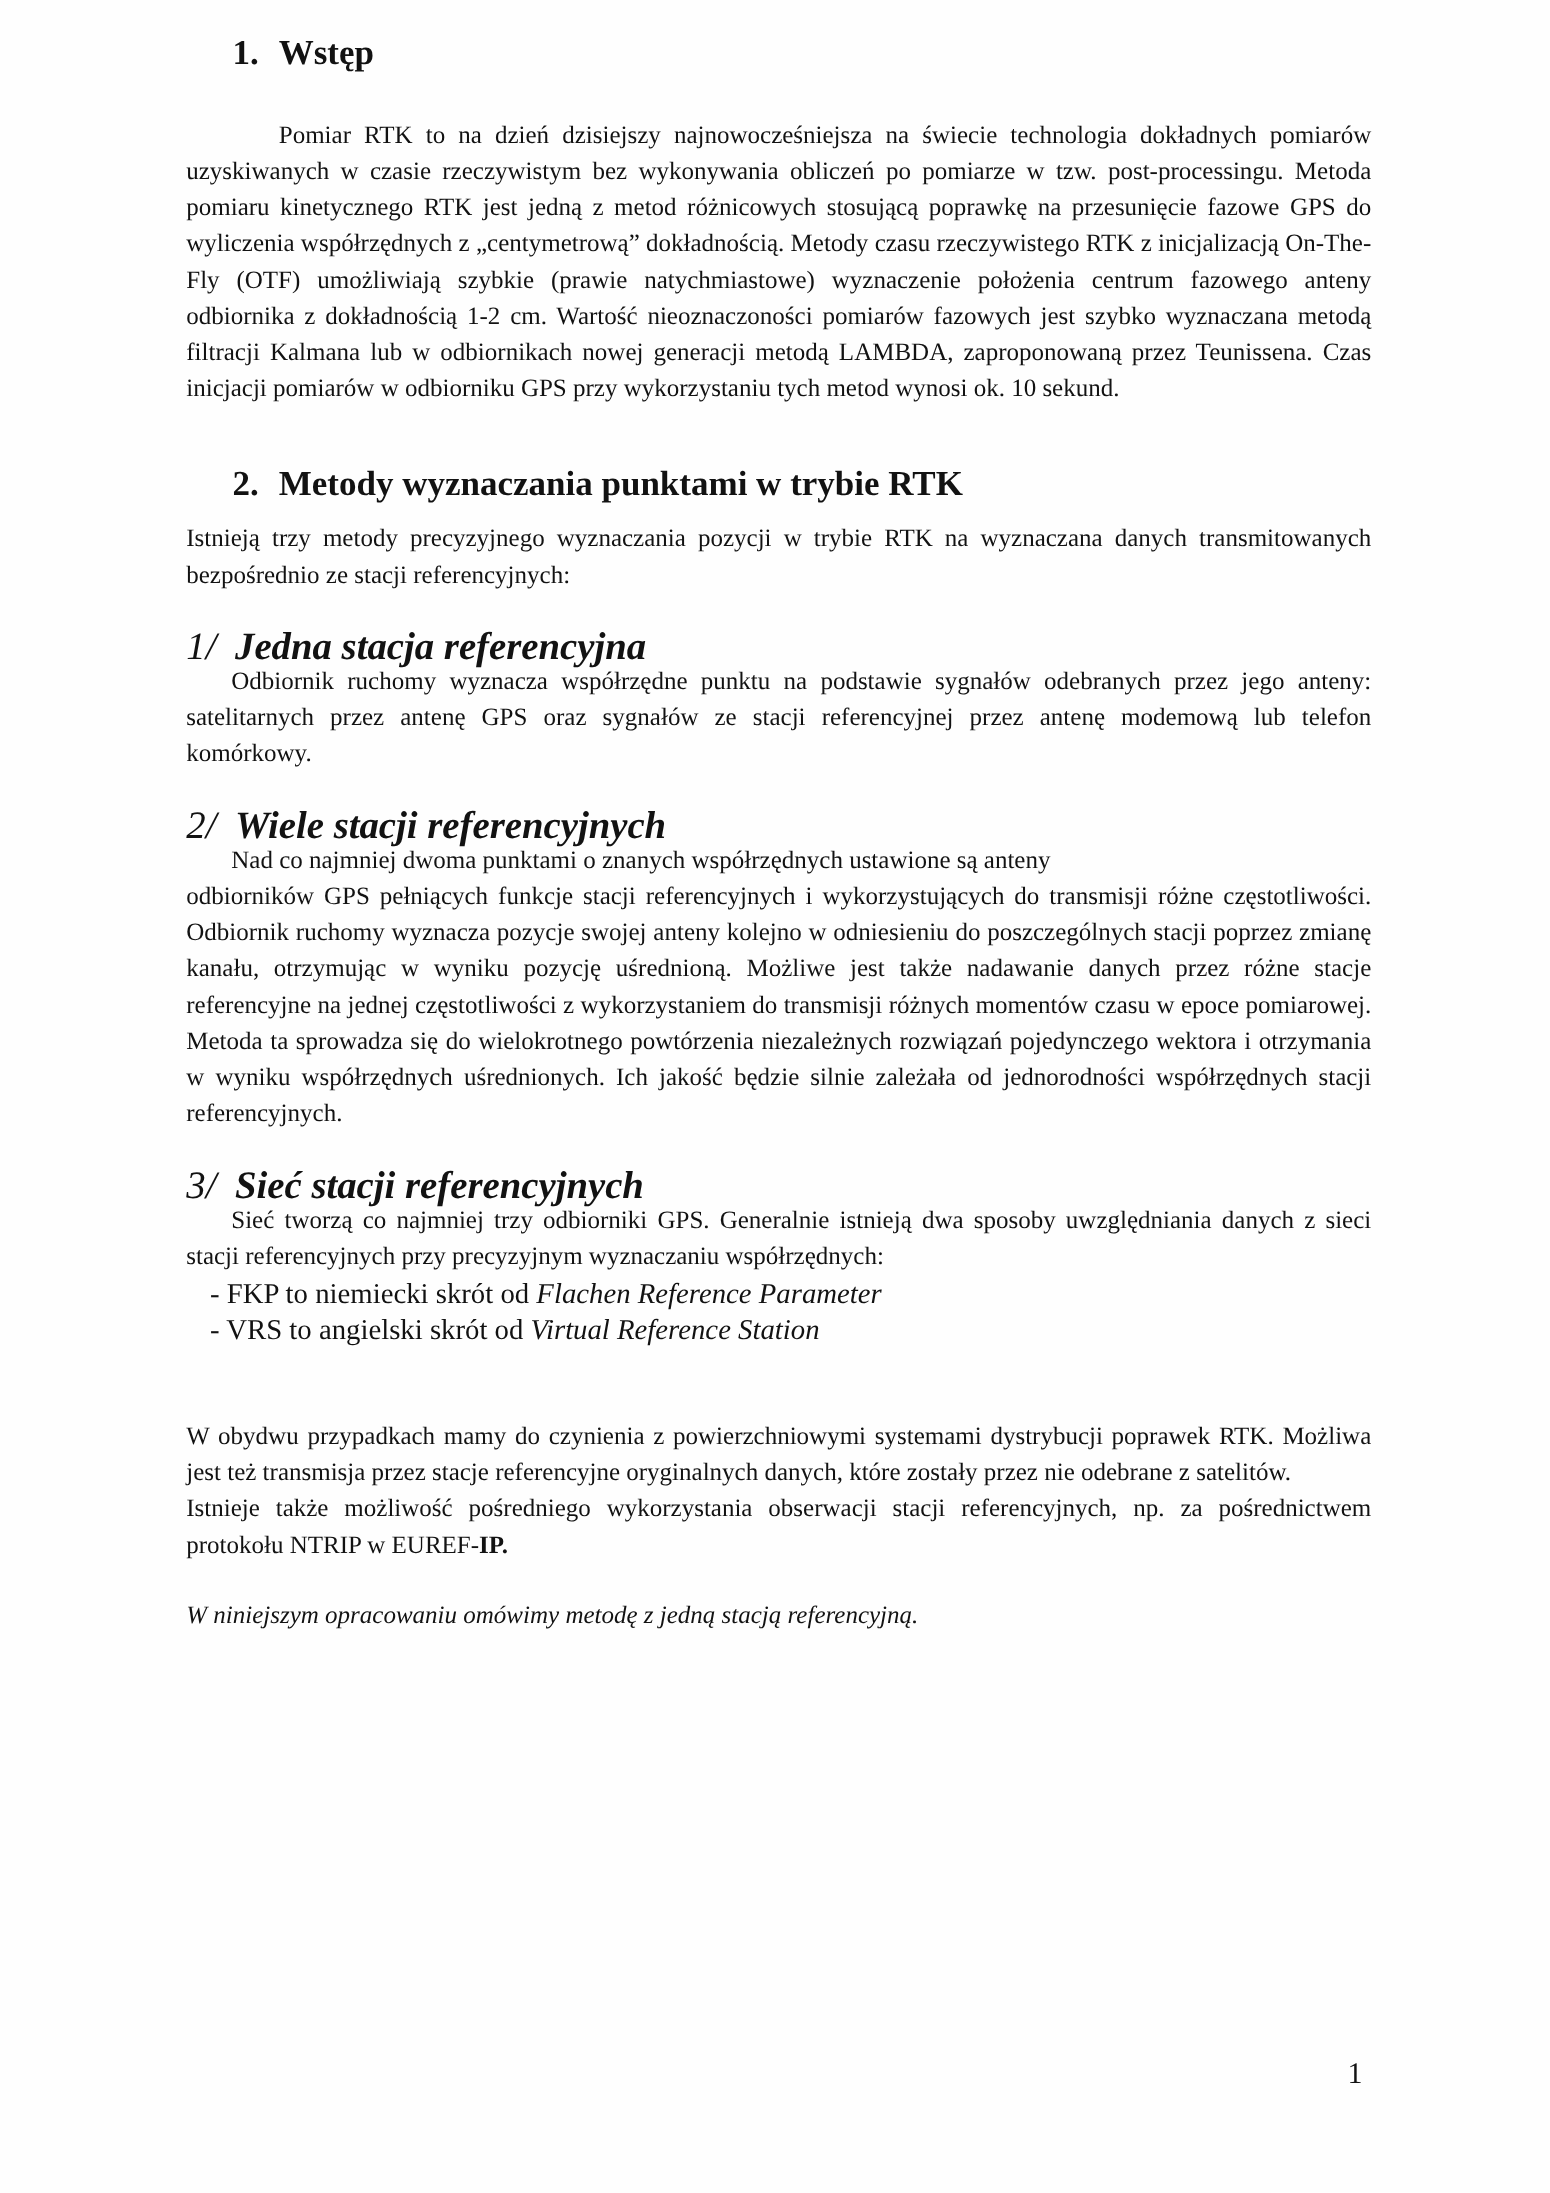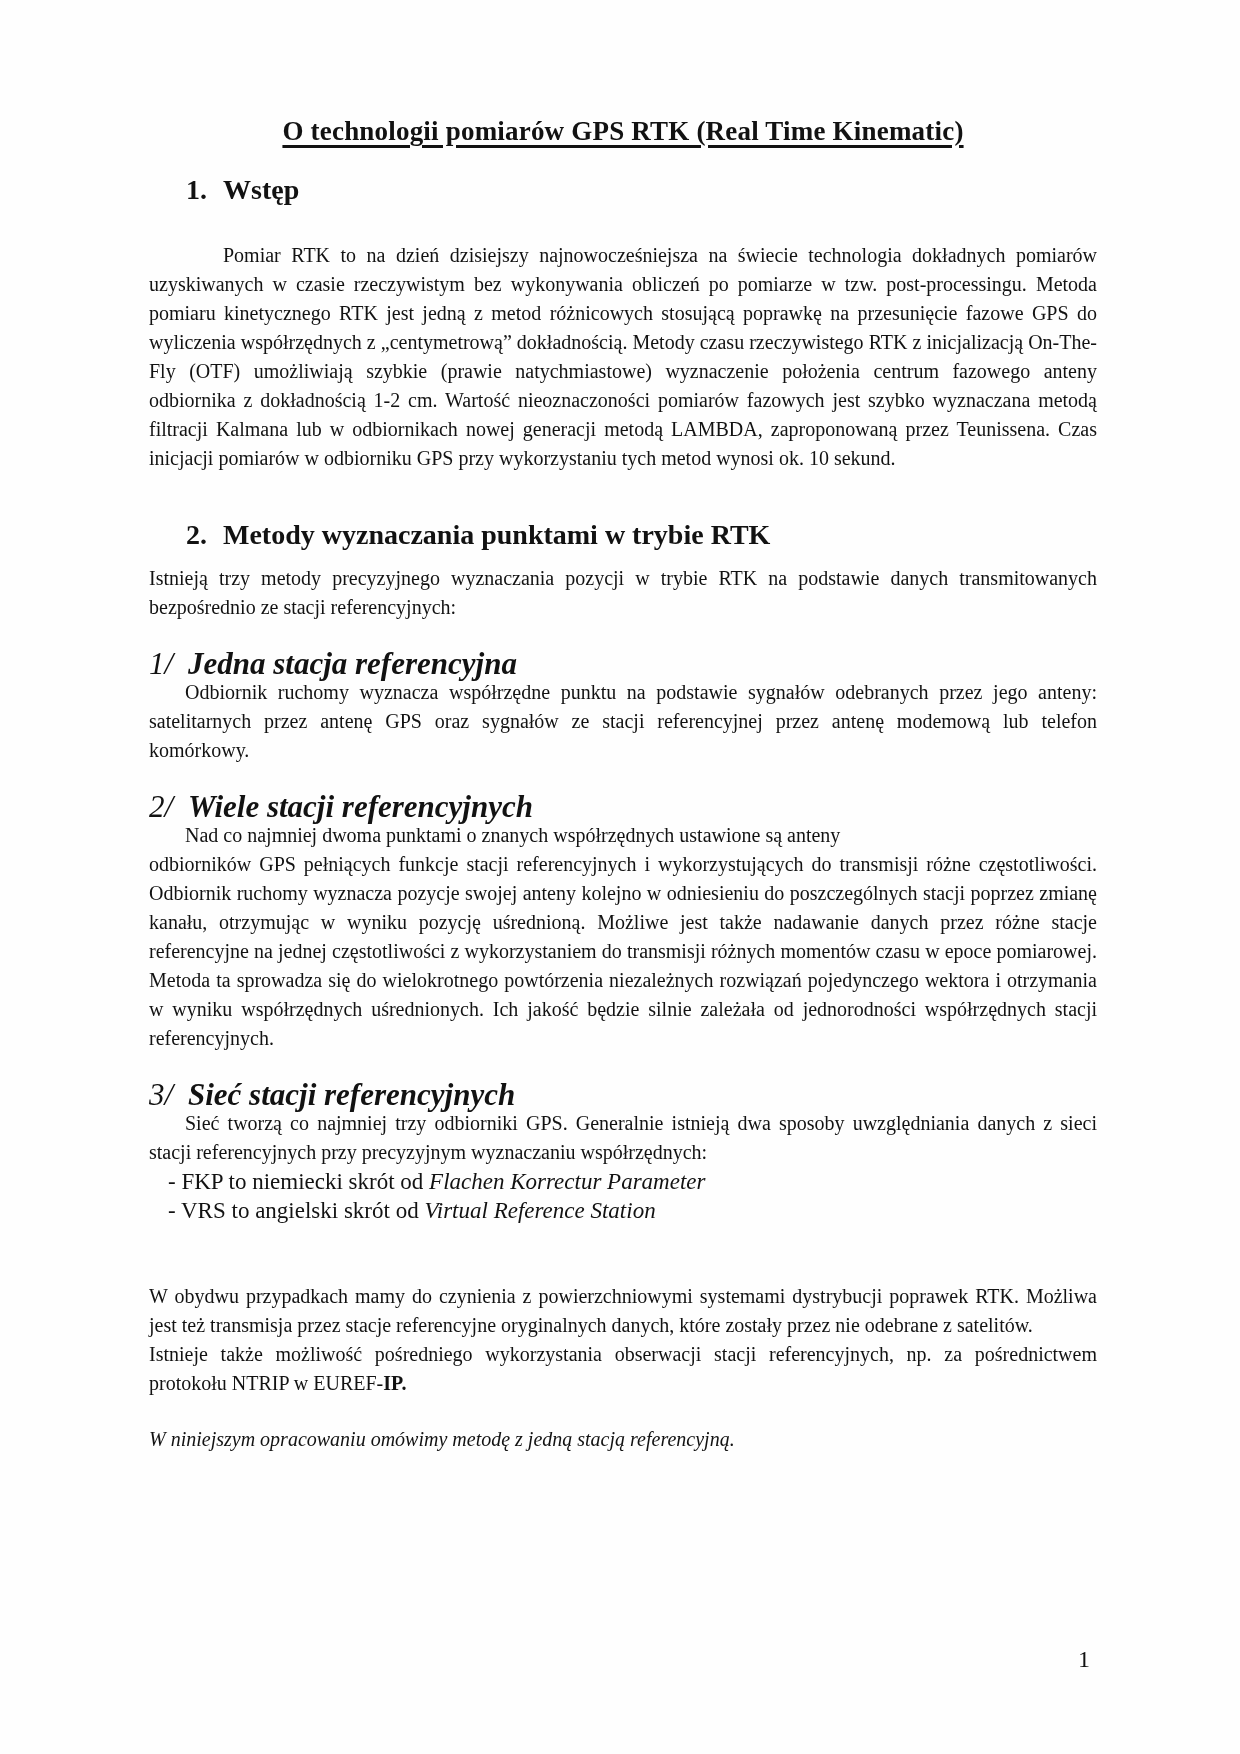--- a/index.html
+++ b/index.html
@@ -81,33 +81,32 @@
     top: 1646px;
     font-size: 24px;
   }
 </style>
 </head>
 <body>
 
 <div class="page">
   <div class="content">
 
-    <div class="doc-title">O technologii pomiarów GPS RTK (Real Time Kinematic)</div>
 
     <div class="sec-head sec-head-1">
       <span class="sec-num">1.</span><span>Wstęp</span>
     </div>
 
     <div class="para p1">Pomiar RTK to na dzień dzisiejszy najnowocześniejsza na świecie technologia dokładnych pomiarów uzyskiwanych w czasie rzeczywistym bez wykonywania obliczeń po pomiarze w tzw. post-processingu. Metoda pomiaru kinetycznego RTK jest jedną z metod różnicowych stosującą poprawkę na przesunięcie fazowe GPS do wyliczenia współrzędnych z „centymetrową” dokładnością. Metody czasu rzeczywistego RTK z inicjalizacją On-The-Fly (OTF) umożliwiają szybkie (prawie natychmiastowe) wyznaczenie położenia centrum fazowego anteny odbiornika z dokładnością 1-2 cm. Wartość nieoznaczoności pomiarów fazowych jest szybko wyznaczana metodą filtracji Kalmana lub w odbiornikach nowej generacji metodą LAMBDA, zaproponowaną przez Teunissena. Czas inicjacji pomiarów w odbiorniku GPS przy wykorzystaniu tych metod wynosi ok. 10 sekund.</div>
 
     <div class="sec-head sec-head-2">
       <span class="sec-num">2.</span><span>Metody wyznaczania punktami w trybie RTK</span>
     </div>
 
-    <div class="para intro">Istnieją trzy metody precyzyjnego wyznaczania pozycji w trybie RTK na podstawie danych transmitowanych bezpośrednio ze stacji referencyjnych:</div>
+    <div class="para intro">Istnieją trzy metody precyzyjnego wyznaczania pozycji w trybie RTK na wyznaczana danych transmitowanych bezpośrednio ze stacji referencyjnych:</div>
 
     <div class="method">
       <div class="method-head">
         <span class="m-label">1/</span><span class="m-title">Jedna stacja referencyjna</span>
       </div>
       <div class="para method-body">Odbiornik ruchomy wyznacza współrzędne punktu na podstawie sygnałów odebranych przez jego anteny: satelitarnych przez antenę GPS oraz sygnałów ze stacji referencyjnej przez antenę modemową lub telefon komórkowy.</div>
     </div>
 
     <div class="method">
       <div class="method-head">
@@ -116,21 +115,21 @@
       <div class="para method-body">Nad co najmniej dwoma punktami o znanych współrzędnych ustawione są anteny
 odbiorników GPS pełniących funkcje stacji referencyjnych i wykorzystujących do transmisji różne częstotliwości. Odbiornik ruchomy wyznacza pozycje swojej anteny kolejno w odniesieniu do poszczególnych stacji poprzez zmianę kanału, otrzymując w wyniku pozycję uśrednioną. Możliwe jest także nadawanie danych przez różne stacje referencyjne na jednej częstotliwości z wykorzystaniem do transmisji różnych momentów czasu w epoce pomiarowej. Metoda ta sprowadza się do wielokrotnego powtórzenia niezależnych rozwiązań pojedynczego wektora i otrzymania w wyniku współrzędnych uśrednionych. Ich jakość będzie silnie zależała od jednorodności współrzędnych stacji referencyjnych.</div>
     </div>
 
     <div class="method">
       <div class="method-head">
         <span class="m-label">3/</span><span class="m-title">Sieć stacji referencyjnych</span>
       </div>
       <div class="para method-body">Sieć tworzą co najmniej trzy odbiorniki GPS. Generalnie istnieją dwa sposoby uwzględniania danych z sieci stacji referencyjnych przy precyzyjnym wyznaczaniu współrzędnych:</div>
       <div class="bullet">
-        <span>- FKP to niemiecki skrót od </span><span class="term">Flachen Korrectur Parameter</span>
+        <span>- FKP to niemiecki skrót od </span><span class="term">Flachen Reference Parameter</span>
       </div>
       <div class="bullet">
         <span>- VRS to angielski skrót od </span><span class="term">Virtual Reference Station</span>
       </div>
     </div>
 
     <div class="para closing">
       <span>W obydwu przypadkach mamy do czynienia z powierzchniowymi systemami dystrybucji poprawek RTK. Możliwa jest też transmisja przez stacje referencyjne oryginalnych danych, które zostały przez nie odebrane z satelitów.
 Istnieje także możliwość pośredniego wykorzystania obserwacji stacji referencyjnych, np. za pośrednictwem protokołu NTRIP w EUREF-</span><span class="bold-suffix">IP.</span>
     </div>

